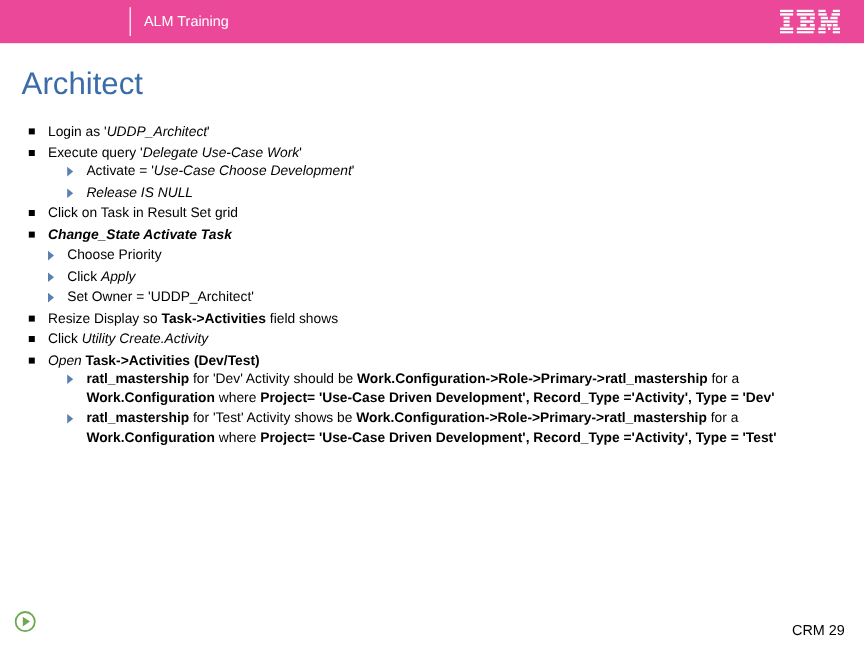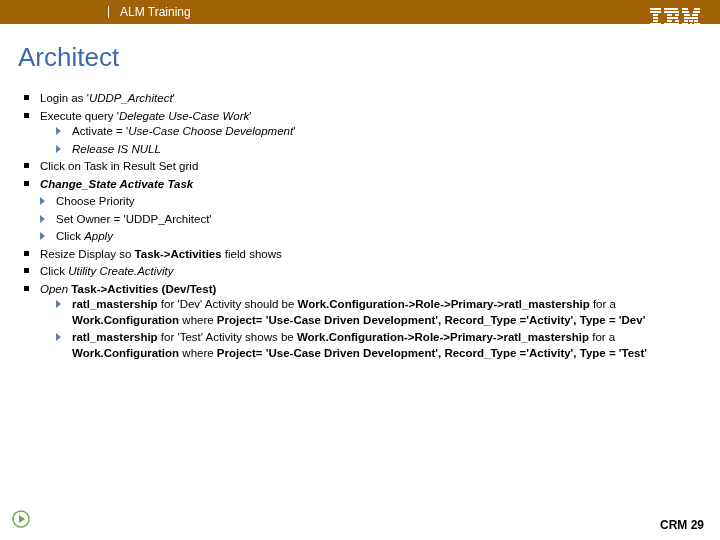--- a/index.html
+++ b/index.html
@@ -5,22 +5,22 @@
   * { margin: 0; padding: 0; box-sizing: border-box; }
   body {
     width: 720px;
     height: 540px;
     font-family: Arial, Helvetica, sans-serif;
     background: #fff;
     position: relative;
     overflow: hidden;
   }
   .header {
-    height: 24px;
-    background: #a16207;
+    height: 36px;
+    background: #ec4899;
     display: flex;
     align-items: center;
     position: relative;
   }
   .header-divider {
     position: absolute;
     left: 108px;
     top: 6px;
     bottom: 6px;
     width: 1px;
@@ -84,21 +84,21 @@
     border-left: 5px solid #5b7fb0;
   }
   .bold { font-weight: 700; }
   .italic { font-style: italic; }
   .boldit { font-weight: 700; font-style: italic; }
   .footer {
     position: absolute;
     bottom: 8px;
     right: 16px;
     font-size: 12px;
-    font-weight: 700;
+    font-weight: 400;
   }
   .footer-icon {
     position: absolute;
     bottom: 8px;
     left: 12px;
   }
 </style>
 </head>
 <body>
 
@@ -158,24 +158,24 @@
           <span>Activate = '</span><span class="italic">Use-Case Choose Development</span><span>'</span>
         </li>
         <li class="sub italic">Release IS NULL</li>
       </ul>
     </li>
     <li class="top">Click on Task in Result Set grid</li>
     <li class="top boldit">Change_State Activate Task</li>
     <li style="list-style:none">
       <ul>
         <li class="sub">Choose Priority</li>
+        <li class="sub">
+          <span>Click </span><span class="italic">Apply</span>
+        </li>
         <li class="sub">Set Owner = 'UDDP_Architect'</li>
-        <li class="sub">
-          <span>Click </span><span class="italic">Apply</span>
-        </li>
       </ul>
     </li>
     <li class="top">
       <span>Resize Display so </span><span class="bold">Task-&gt;Activities</span><span> field shows</span>
     </li>
     <li class="top">
       <span>Click </span><span class="italic">Utility Create.Activity</span>
     </li>
     <li class="top">
       <span class="italic">Open</span><span class="bold"> Task-&gt;Activities (Dev/Test)</span>

